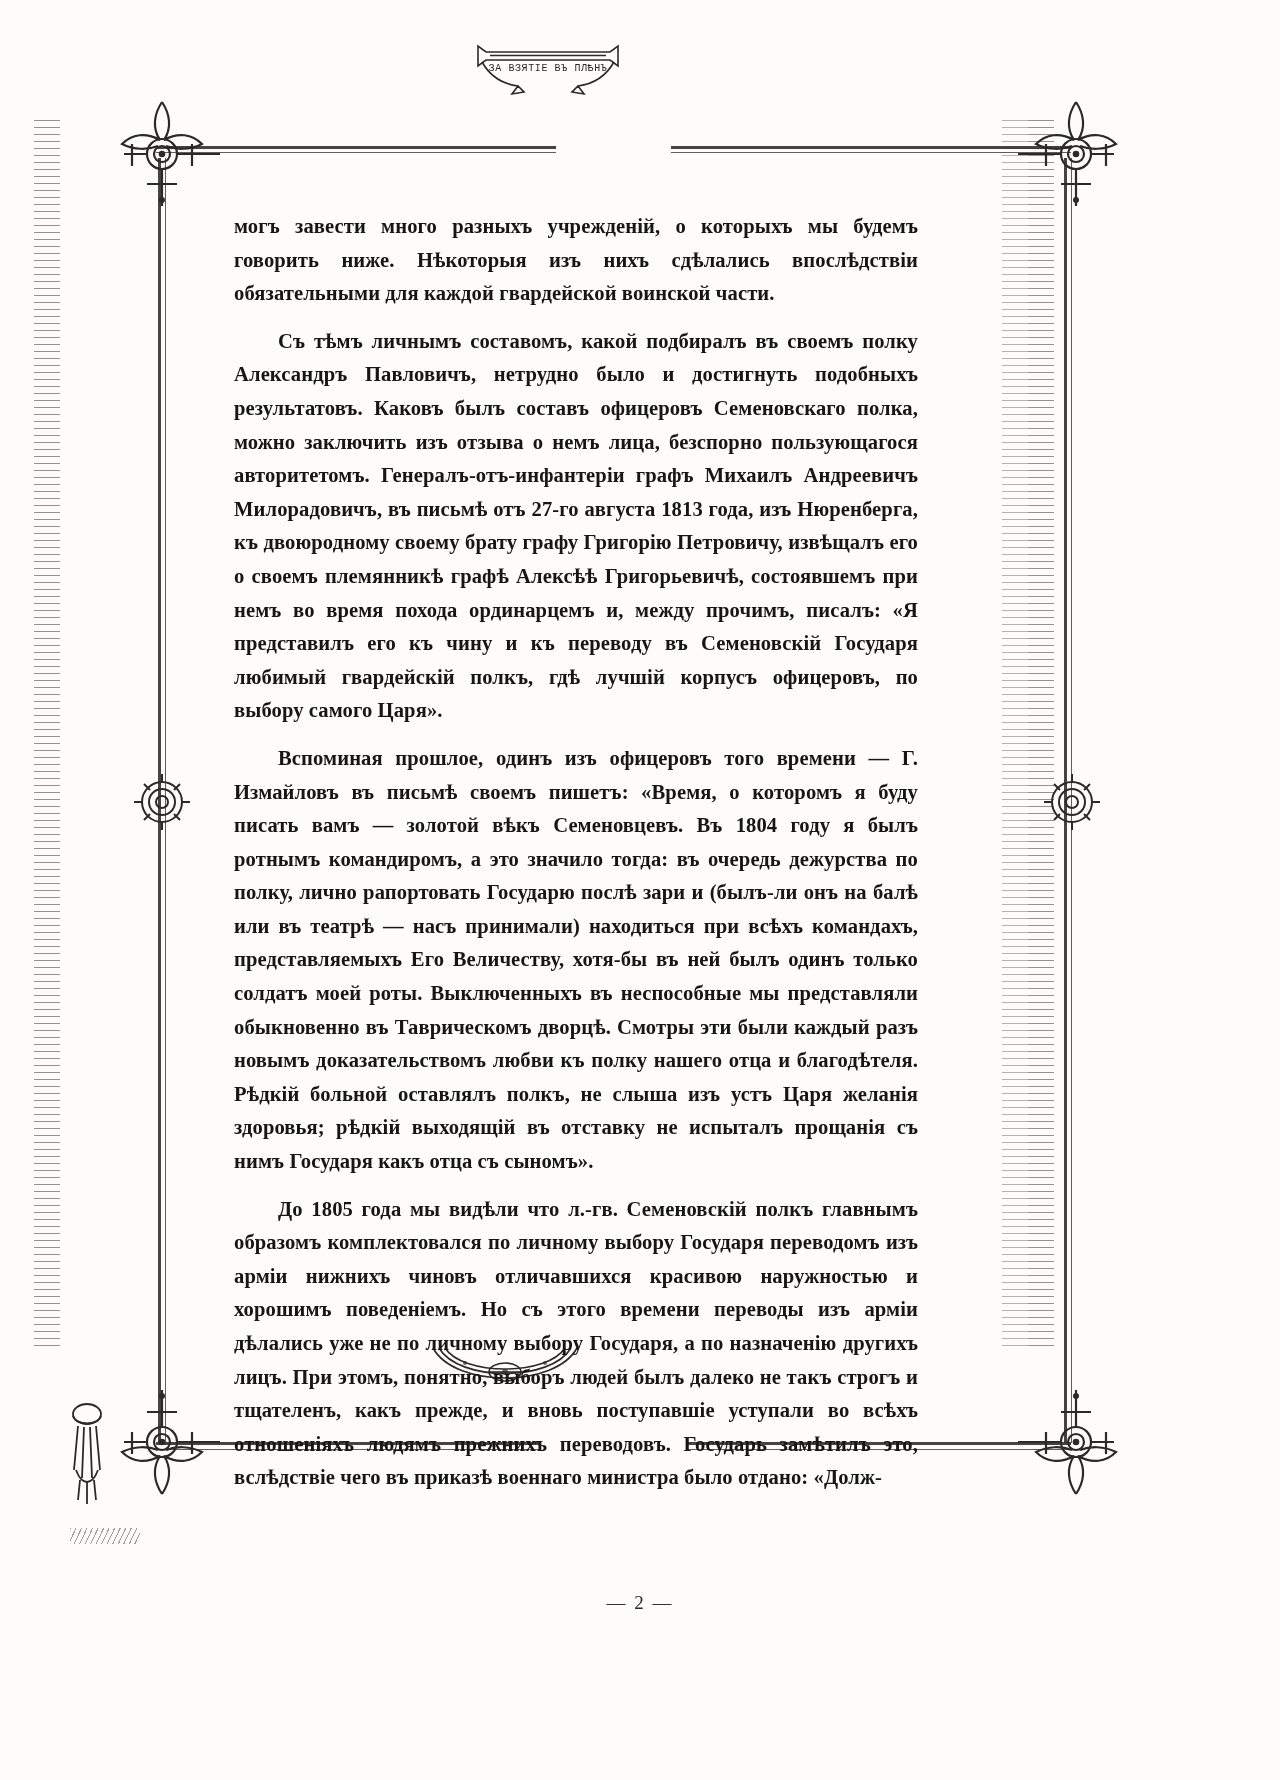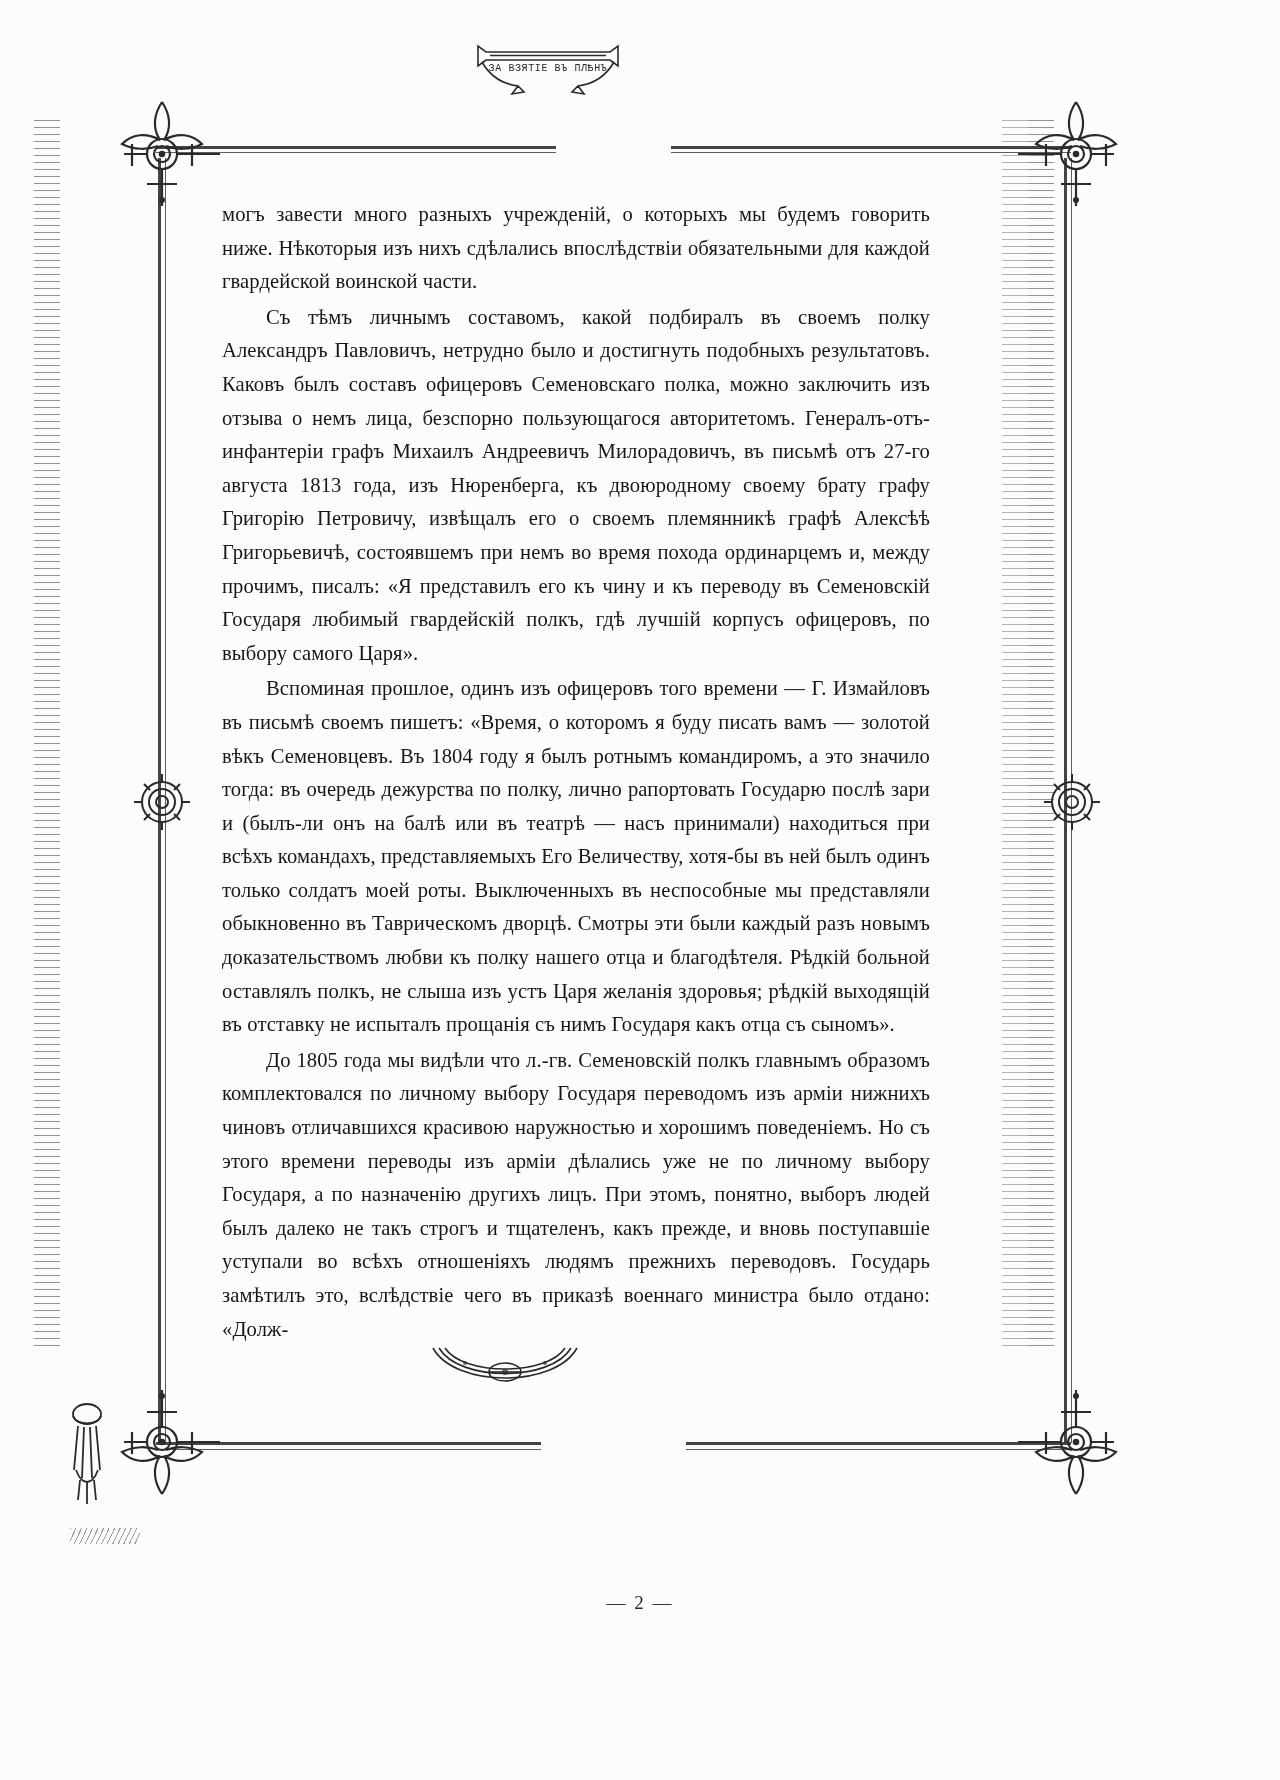--- a/index.html
+++ b/index.html
@@ -156,22 +156,23 @@
     top: 196px;
     width: 712px;
     color: #171614;
     font-size: 20.6px;
     line-height: 33.6px;
     text-align: justify;
     text-justify: inter-word;
     letter-spacing: .1px;
   }
   #body-text p {
-    margin: 2px;
+    margin: 14px;
     text-indent: 44px;
+    font-weight: bold;
   }
   #body-text p.noindent { text-indent: 0; }
 
   .page-number {
     position: absolute;
     left: 0;
     top: 1592px;
     width: 1280px;
     text-align: center;
     font-size: 19px;

